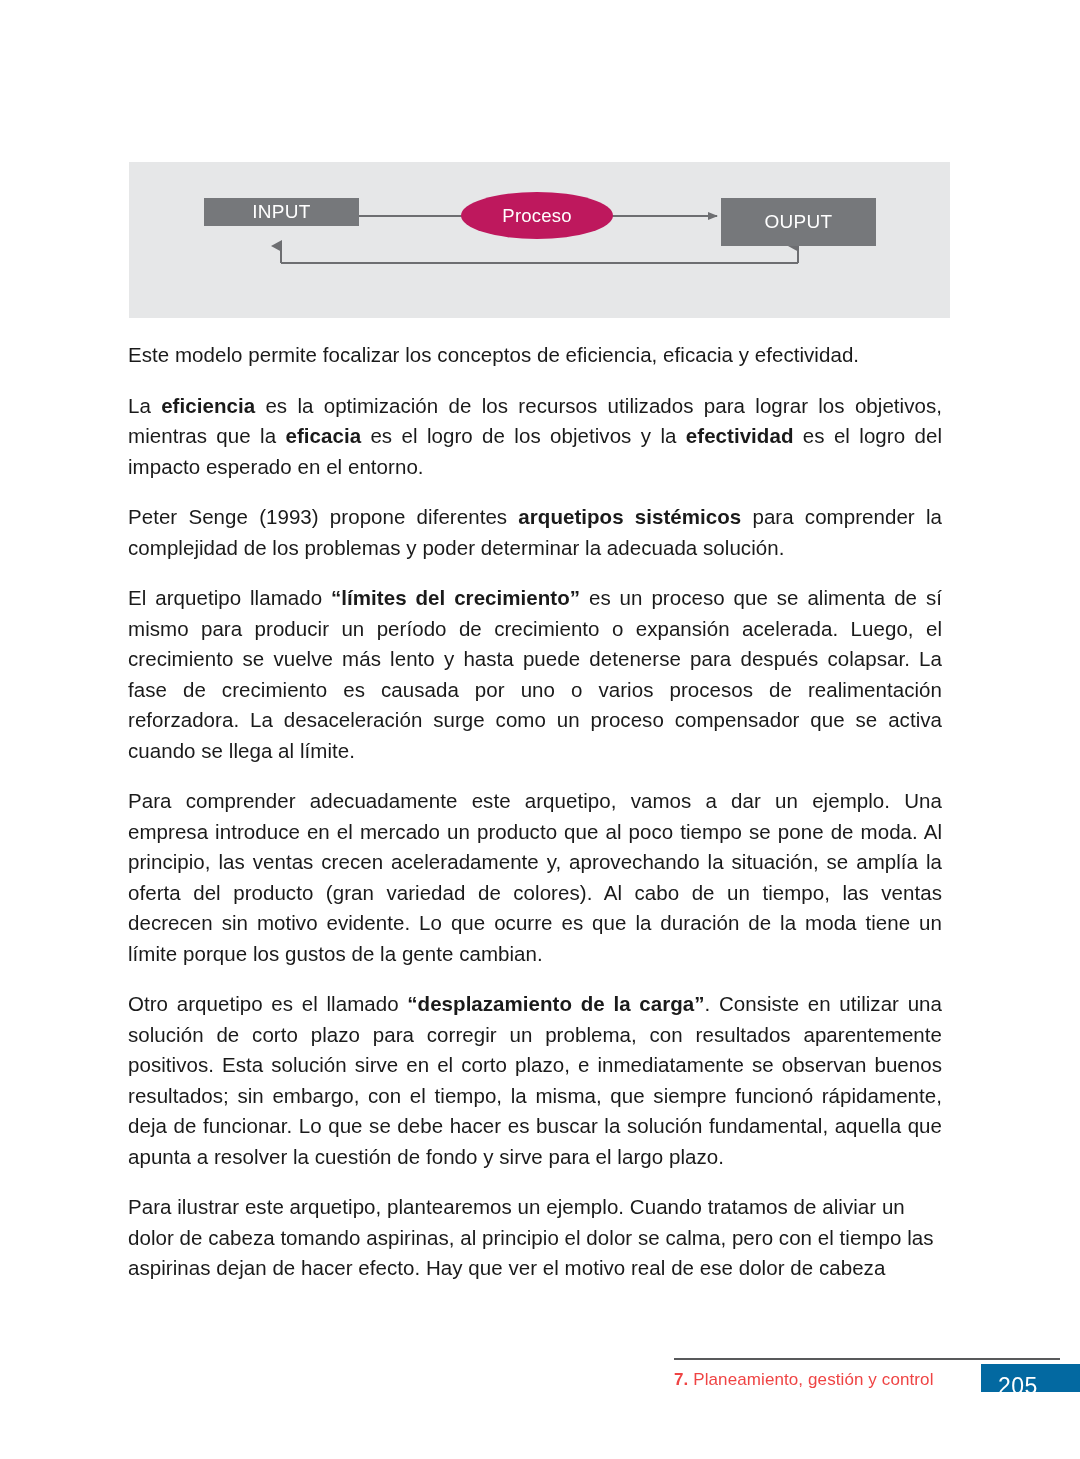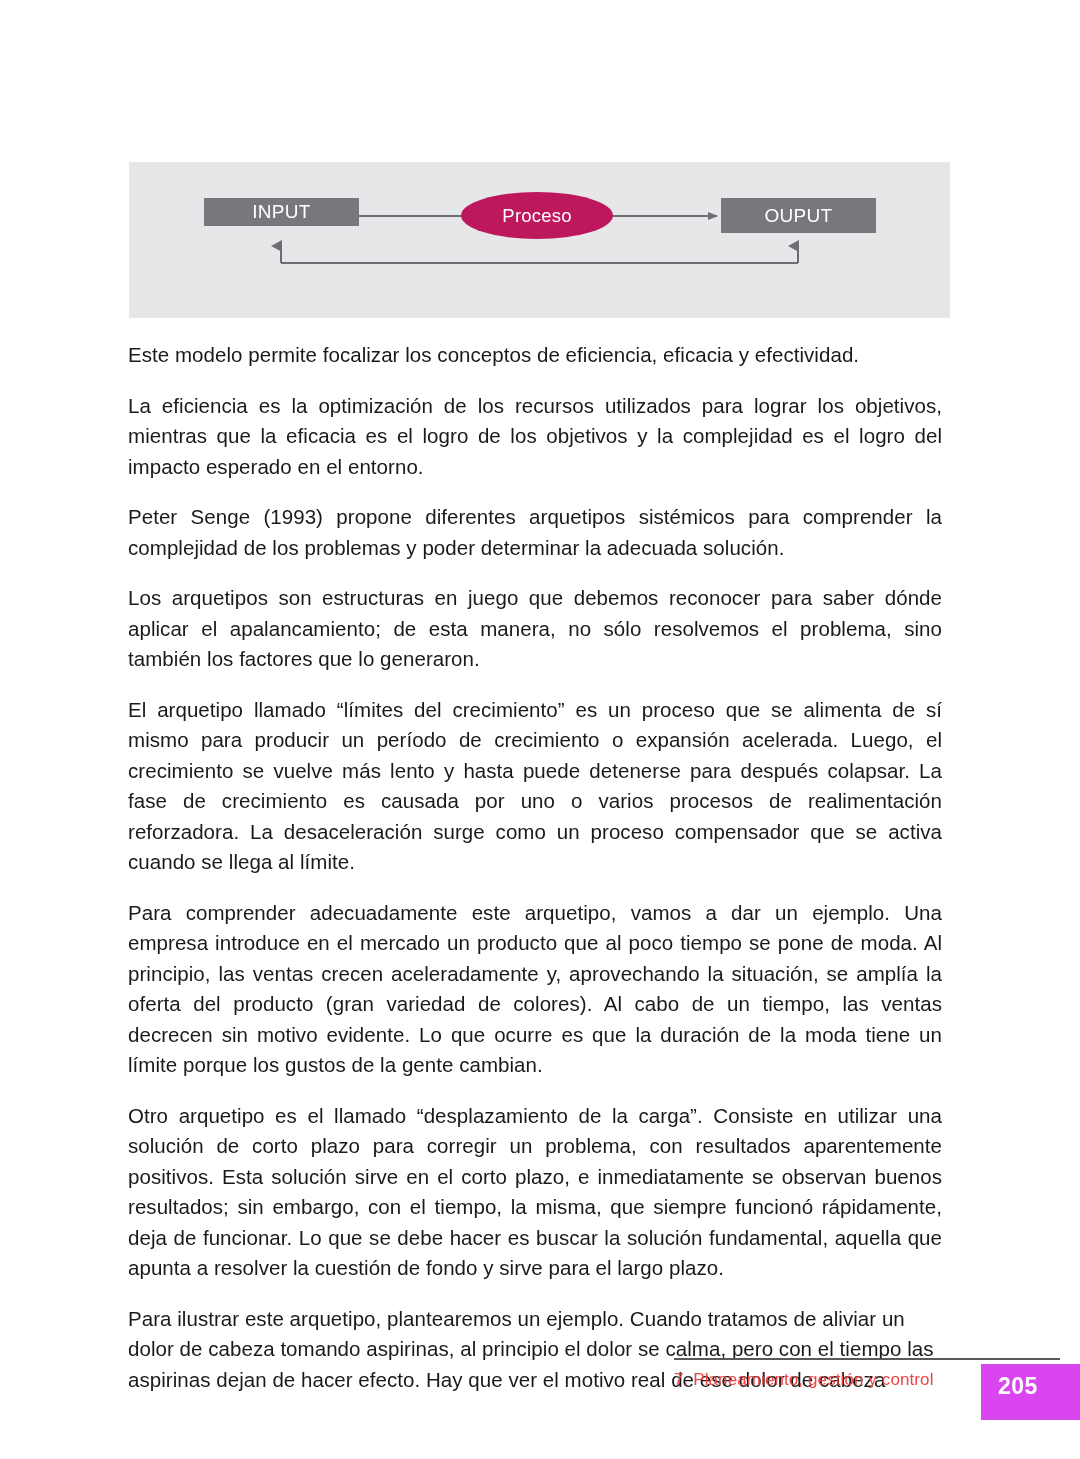--- a/index.html
+++ b/index.html
@@ -57,21 +57,21 @@
   .node-input {
     left: 75px;
     top: 36px;
     width: 155px;
     height: 28px;
   }
   .node-output {
     left: 592px;
     top: 36px;
     width: 155px;
-    height: 35px;
+    height: 48px;
   }
   .node-process {
     position: absolute;
     left: 332px;
     top: 30px;
     width: 152px;
     height: 47px;
     background: #be185d;
     border-radius: 50%/50%;
     color: #ffffff;
@@ -110,21 +110,21 @@
   }
   p.para {
     margin: 0 16px 20px 0;
     font-size: 20.5px;
     line-height: 30.5px;
     text-align: justify;
     letter-spacing: 0.05px;
   }
   p.para:last-child { margin-bottom: 0; }
   p.para.noj { text-align: left; }
-  b { font-weight: normal; }
+  b { font-weight: bold; }
 
   
   .footer-rule {
     position: absolute;
     left: 674px;
     top: 1358px;
     width: 386px;
     height: 2px;
     background: #58595b;
   }
@@ -135,23 +135,22 @@
     font-size: 17px;
     color: #ef4444;
     letter-spacing: 0.1px;
     white-space: nowrap;
   }
   .page-num-box {
     position: absolute;
     left: 981px;
     top: 1364px;
     width: 99px;
-    height: 56px;
-    background: #d946ef;
-    font-weight: bold;
+    height: 28px;
+    background: #0369a1;
   }
   .page-num-box span {
     position: absolute;
     left: 17px;
     top: 9px;
     color: #ffffff;
     font-size: 23px;
     letter-spacing: 0.5px;
   }
 </style>
@@ -193,23 +192,22 @@
     </div>
 
     <div class="node-box node-output">
       <span>OUPUT</span>
     </div>
 
   </div>
 
   <div class="body-col" id="bodyCol">
       <p class="para"><span>Este modelo permite focalizar los conceptos de eficiencia, eficacia y efectividad.</span></p>
-      <p class="para"><span>La </span><b>eficiencia</b><span> es la optimización de los recursos utilizados para lograr los objetivos, mientras que la </span><b>eficacia</b><span> es el logro de los objetivos y la </span><b>complejidad</b><span> es el logro del impacto esperado en el entorno.</span></p>
+      <p class="para"><span>La </span><b>eficiencia</b><span> es la optimización de los recursos utilizados para lograr los objetivos, mientras que la </span><b>eficacia</b><span> es el logro de los objetivos y la </span><b>efectividad</b><span> es el logro del impacto esperado en el entorno.</span></p>
       <p class="para"><span>Peter Senge (1993) propone diferentes </span><b>arquetipos sistémicos</b><span> para comprender la complejidad de los problemas y poder determinar la adecuada solución.</span></p>
-      <p class="para"><span>Los arquetipos son estructuras en juego que debemos reconocer para saber dónde aplicar el apalancamiento; de esta manera, no sólo resolvemos el problema, sino también los factores que lo generaron.</span></p>
       <p class="para"><span>El arquetipo llamado </span><b>“límites del crecimiento”</b><span> es un proceso que se alimenta de sí mismo para producir un período de crecimiento o expansión acelerada. Luego, el crecimiento se vuelve más lento y hasta puede detenerse para después colapsar. La fase de crecimiento es causada por uno o varios procesos de realimentación reforzadora. La desaceleración surge como un proceso compensador que se activa cuando se llega al límite.</span></p>
       <p class="para"><span>Para comprender adecuadamente este arquetipo, vamos a dar un ejemplo. Una empresa introduce en el mercado un producto que al poco tiempo se pone de moda. Al principio, las ventas crecen aceleradamente y, aprovechando la situación, se amplía la oferta del producto (gran variedad de colores). Al cabo de un tiempo, las ventas decrecen sin motivo evidente. Lo que ocurre es que la duración de la moda tiene un límite porque los gustos de la gente cambian.</span></p>
       <p class="para"><span>Otro arquetipo es el llamado </span><b>“desplazamiento de la carga”</b><span>. Consiste en utilizar una solución de corto plazo para corregir un problema, con resultados aparentemente positivos. Esta solución sirve en el corto plazo, e inmediatamente se observan buenos resultados; sin embargo, con el tiempo, la misma, que siempre funcionó rápidamente, deja de funcionar. Lo que se debe hacer es buscar la solución fundamental, aquella que apunta a resolver la cuestión de fondo y sirve para el largo plazo.</span></p>
       <p class="para noj"><span>Para ilustrar este arquetipo, plantearemos un ejemplo. Cuando tratamos de aliviar un dolor de cabeza tomando aspirinas, al principio el dolor se calma, pero con el tiempo las aspirinas dejan de hacer efecto. Hay que ver el motivo real de ese dolor de cabeza</span></p>
     </div>
 
   <div class="footer-rule"></div>
   <div class="footer-text">
     <b>7.</b><span> Planeamiento, gestión y control</span>
   </div>

